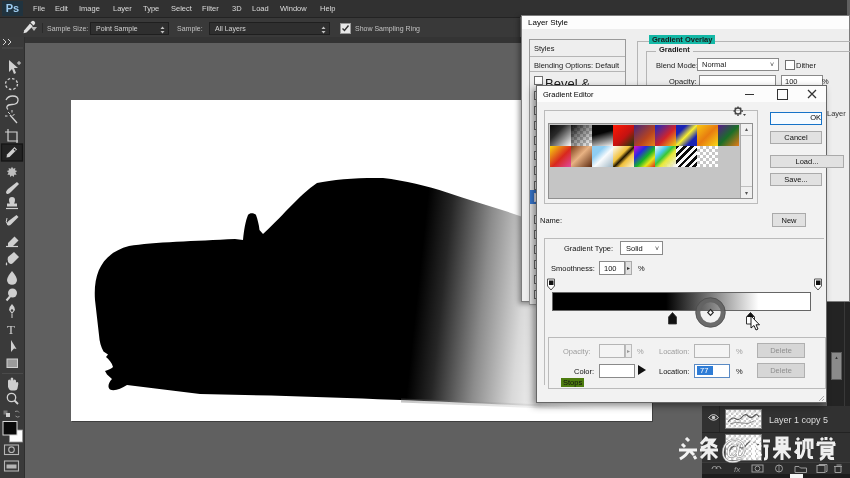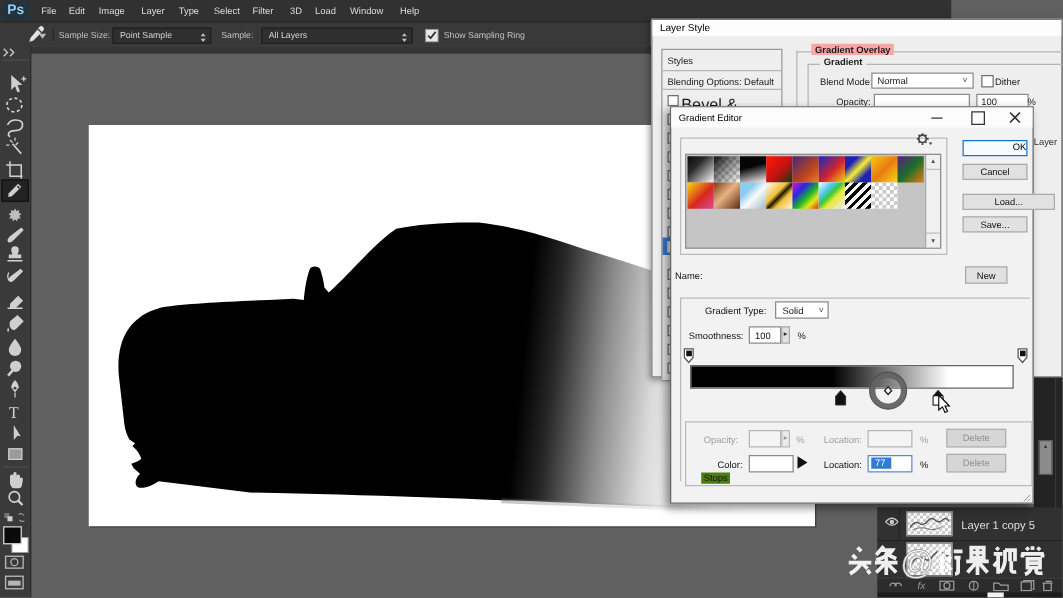--- a/index.html
+++ b/index.html
@@ -1,20 +1,20 @@
 <!DOCTYPE html>
 <html><head>
 <meta charset="utf-8">
 <style>
   html,body{margin:0;padding:0;}
   body{width:850px;height:478px;position:relative;overflow:hidden;
        font-family:"Liberation Sans",sans-serif;background:#606060;}
   .abs{position:absolute;}
   
-  #menubar{left:0;top:0;width:761px;height:17px;background:#313131;}
+  #menubar{left:0;top:0;width:847px;height:17px;background:#313131;}
   #menubar span{position:absolute;top:4px;font-size:7.5px;color:#dcdcdc;}
   #pslogo{left:2px;top:1px;width:21px;height:15px;background:#20333f;
           color:#9fcdf1;font-size:11px;font-weight:bold;text-align:center;line-height:15px;}
   #optbar{left:0;top:17px;width:520px;height:20px;background:#393939;
           border-top:1px solid #232323;box-sizing:border-box;}
   #optbar .lbl{position:absolute;font-size:7px;color:#c2c2c2;top:7px;}
   .ddark{position:absolute;background:#2f2f2f;border:1px solid #1f1f1f;box-sizing:border-box;
          color:#d5d5d5;font-size:7px;}
   #understrip{left:0;top:37px;width:850px;height:6px;background:#343434;}
   
@@ -241,21 +241,21 @@
       <div class="abs" style="left:4px;top:175px;width:7px;height:7px;border:1px solid #707070;background:#fff"></div>
       <div class="abs" style="left:4px;top:190px;width:7px;height:7px;border:1px solid #707070;background:#fff"></div>
       <div class="abs" style="left:4px;top:205px;width:7px;height:7px;border:1px solid #707070;background:#fff"></div>
       <div class="abs" style="left:4px;top:220px;width:7px;height:7px;border:1px solid #707070;background:#fff"></div>
       <div class="abs" style="left:4px;top:235px;width:7px;height:7px;border:1px solid #707070;background:#fff"></div>
       <div class="abs" style="left:4px;top:250px;width:7px;height:7px;border:1px solid #707070;background:#fff"></div>
     </div>
 
     <div class="abs" style="left:115px;top:25px;width:214px;height:262px;border:1px solid #b5b5b5;border-right:none"></div>
     <div class="abs" style="left:124px;top:35px;width:205px;height:252px;border:1px solid #b5b5b5;border-right:none"></div>
-    <div class="abs" style="left:127px;top:19px;font-size:7.5px;font-weight:bold;background:#fca5a5;padding:0 3px">Gradient Overlay</div>
+    <div class="abs" style="left:127px;top:19px;font-size:7.5px;font-weight:bold;background:#14b8a6;padding:0 3px">Gradient Overlay</div>
     <div class="abs" style="left:134px;top:29px;font-size:7.5px;font-weight:bold;background:#eee;padding:0 3px">Gradient</div>
     <div class="abs" style="left:134px;top:45px;font-size:7.5px">Blend Mode:</div>
     <div class="abs" style="left:175px;top:42px;width:82px;height:13px;background:#fff;border:1px solid #8a8a8a;font-size:7.5px;line-height:12px;padding-left:4px;box-sizing:border-box">Normal
       <span style="position:absolute;right:4px;top:0;font-size:7px;color:#444">˅</span></div>
     <div class="abs" style="left:263px;top:44px;width:8px;height:8px;border:1px solid #707070;background:#fff"></div>
     <div class="abs" style="left:274px;top:45px;font-size:7.5px">Dither</div>
     <div class="abs" style="left:147px;top:61px;font-size:7.5px">Opacity:</div>
     <div class="abs" style="left:177px;top:59px;width:75px;height:11px;background:#fff;border:1px solid #8a8a8a"></div>
     <div class="abs" style="left:259px;top:59px;width:37px;height:11px;background:#fff;border:1px solid #8a8a8a;font-size:7.5px;line-height:11px;padding-left:3px;box-sizing:content-box">100</div>
     <div class="abs" style="left:300px;top:61px;font-size:7.5px">%</div>

